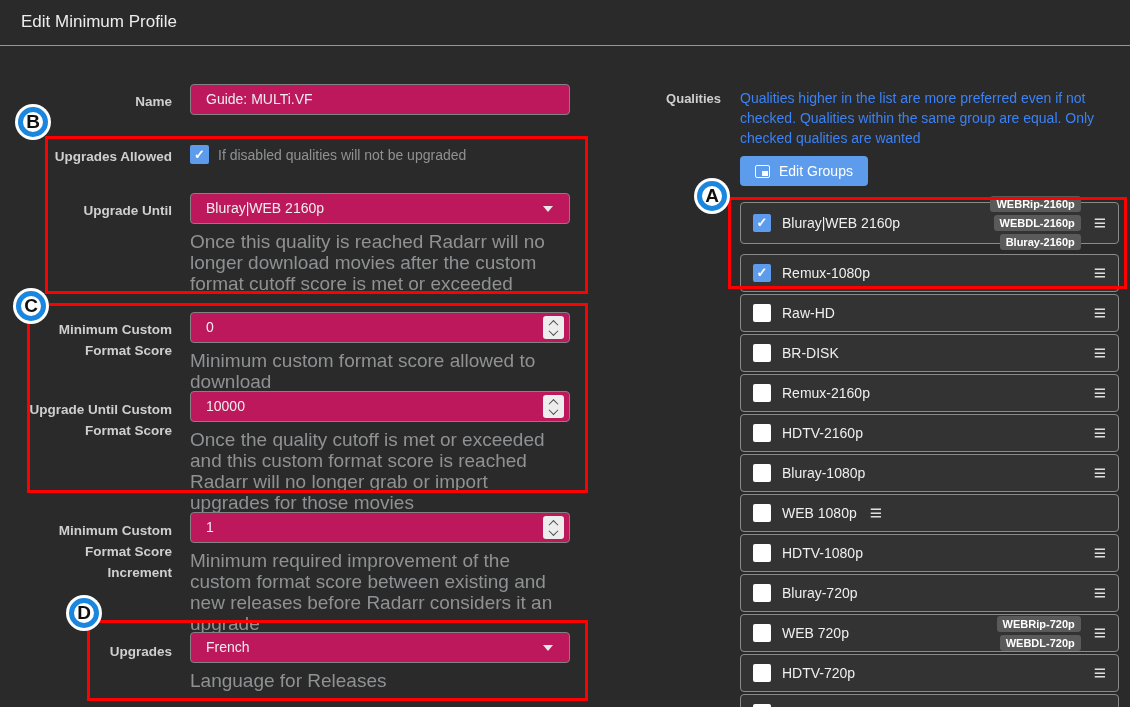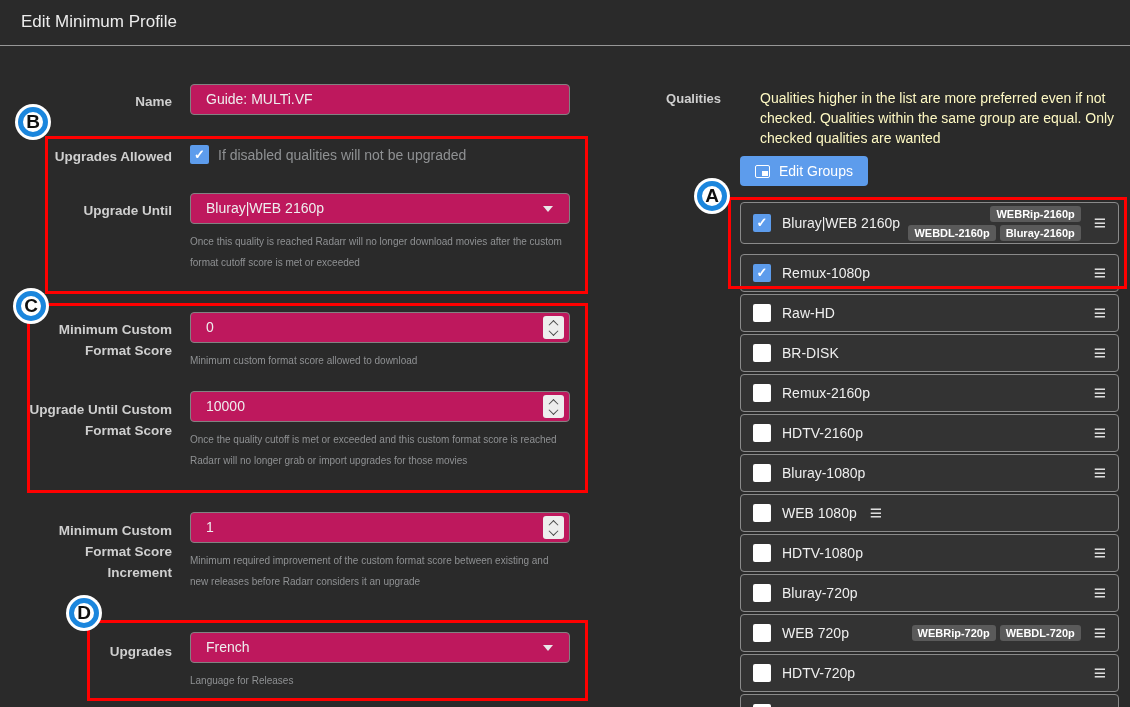--- a/index.html
+++ b/index.html
@@ -36,61 +36,61 @@
   .spinner {
     position: absolute; right: 5px; top: 3px; width: 21px; height: 23px;
     background: #ededed; border-radius: 3px;
     display: flex; flex-direction: column; align-items: center; justify-content: center; gap: 2px;
   }
   .chev { width: 7px; height: 7px; border-left: 1.6px solid #4a4a4a; border-top: 1.6px solid #4a4a4a; }
   .chev.up { transform: rotate(45deg) translate(1px,1px); }
   .chev.down { transform: rotate(225deg) translate(1px,1px); }
   .f-help {
     position: absolute; left: 190px; width: 378px;
-    font-size: 10px; color: #8f9193; line-height: 21px;
+    font-size: 19px; color: #8f9193; line-height: 21px;
   }
   .cb {
     display: inline-block; width: 19px; height: 19px; border-radius: 2px; background: #ffffff;
     position: relative;
   }
   .cb.checked { background: #5d9cec; }
   .cb.checked::after {
     content: "\2713"; position: absolute; left: 0; top: 0; width: 100%; height: 100%;
     color: #ffffff; font-size: 13px; font-weight: bold; text-align: center; line-height: 19px;
   }
   .form-cb { position: absolute; left: 190px; top: 145px; }
   .cb-caption { position: absolute; left: 218px; top: 147px; font-size: 14px; color: #8f9193; }
   
   .q-label-col {
     position: absolute; left: 600px; top: 91px; width: 121px; text-align: right;
     font-size: 13px; font-weight: bold; color: #cfcfcf;
   }
   .q-help {
-    position: absolute; left: 760px; top: 88px; width: 356px;
-    font-size: 14px; color: #fef9c3; line-height: 20px;
+    position: absolute; left: 740px; top: 88px; width: 356px;
+    font-size: 14px; color: #3b82f6; line-height: 20px;
   }
   .edit-groups-btn {
     position: absolute; left: 740px; top: 156px; height: 30px;
     background: #5d9cec; border: none; border-radius: 4px; color: #ffffff;
     font-size: 14px; font-family: "Liberation Sans", sans-serif;
     display: flex; align-items: center; gap: 9px; padding: 0 15px; cursor: pointer;
   }
   .group-icon { width: 15px; height: 13px; border: 1.5px solid #ffffff; border-radius: 2px; position: relative; }
   .group-icon::after { content: ""; position: absolute; right: 1px; bottom: 1px; width: 6px; height: 5px; background: #ffffff; }
   .q-row {
     position: absolute; left: 740px; width: 379px; height: 38px;
     background: #333333; border: 1px solid #8a8a8a; border-radius: 4px;
     display: flex; align-items: center; padding: 0 12px;
   }
   .q-row .cb { width: 18px; height: 18px; flex: none; }
   .q-row .cb.checked::after { line-height: 18px; }
   .q-name { margin-left: 11px; font-size: 14px; color: #efefef; white-space: nowrap; }
   .q-tags {
     margin-left: auto; display: flex; flex-wrap: wrap; justify-content: flex-end;
-    gap: 3px 4px; max-width: 176px;
+    gap: 3px 13px; max-width: 176px;
   }
   .q-tag {
     background: #5a5a5a; color: #ffffff; font-size: 11px; font-weight: bold;
     padding: 2px 6px; border-radius: 3px; white-space: nowrap;
   }
   .drag { margin-left: 13px; flex: none; color: #dddddd; font-size: 21px; line-height: 14px; cursor: grab; }
   .drag::after { content: "\2261"; }
   .q-tags + .drag { margin-left: 13px; }
   .no-tags .drag { margin-left: auto; }
   

